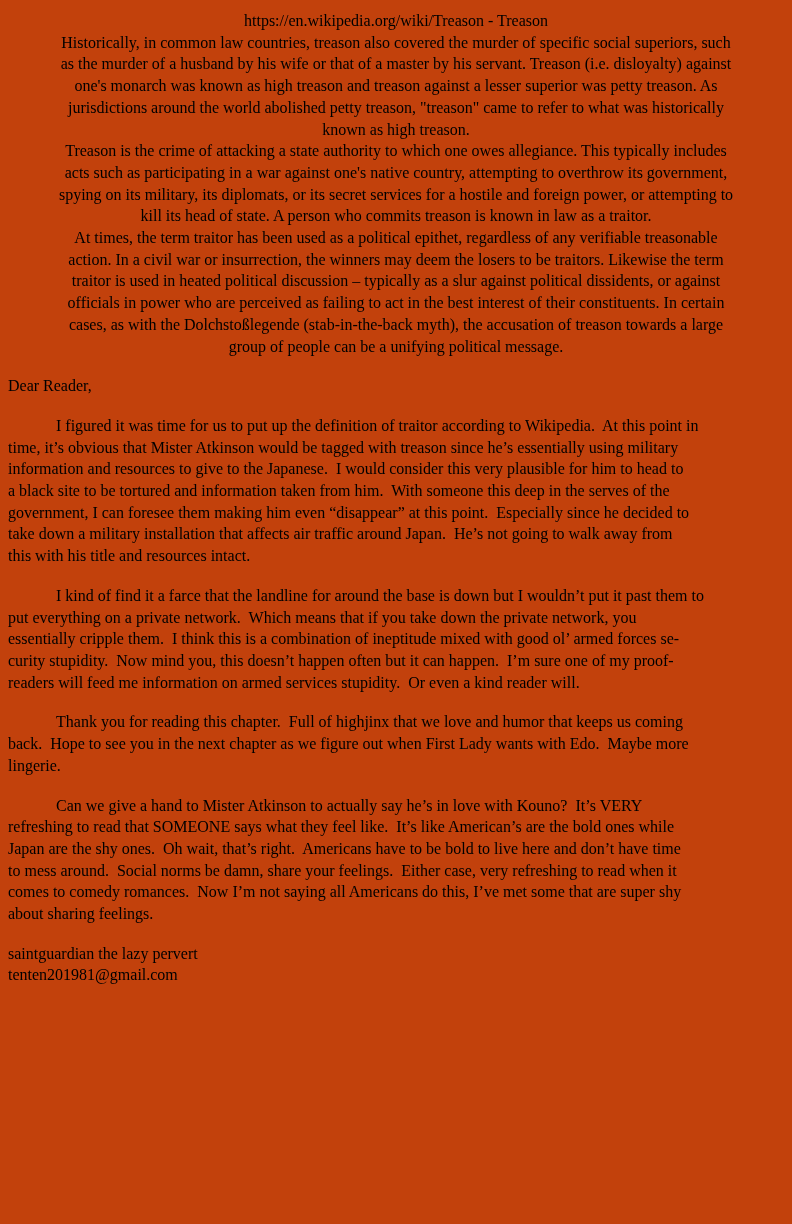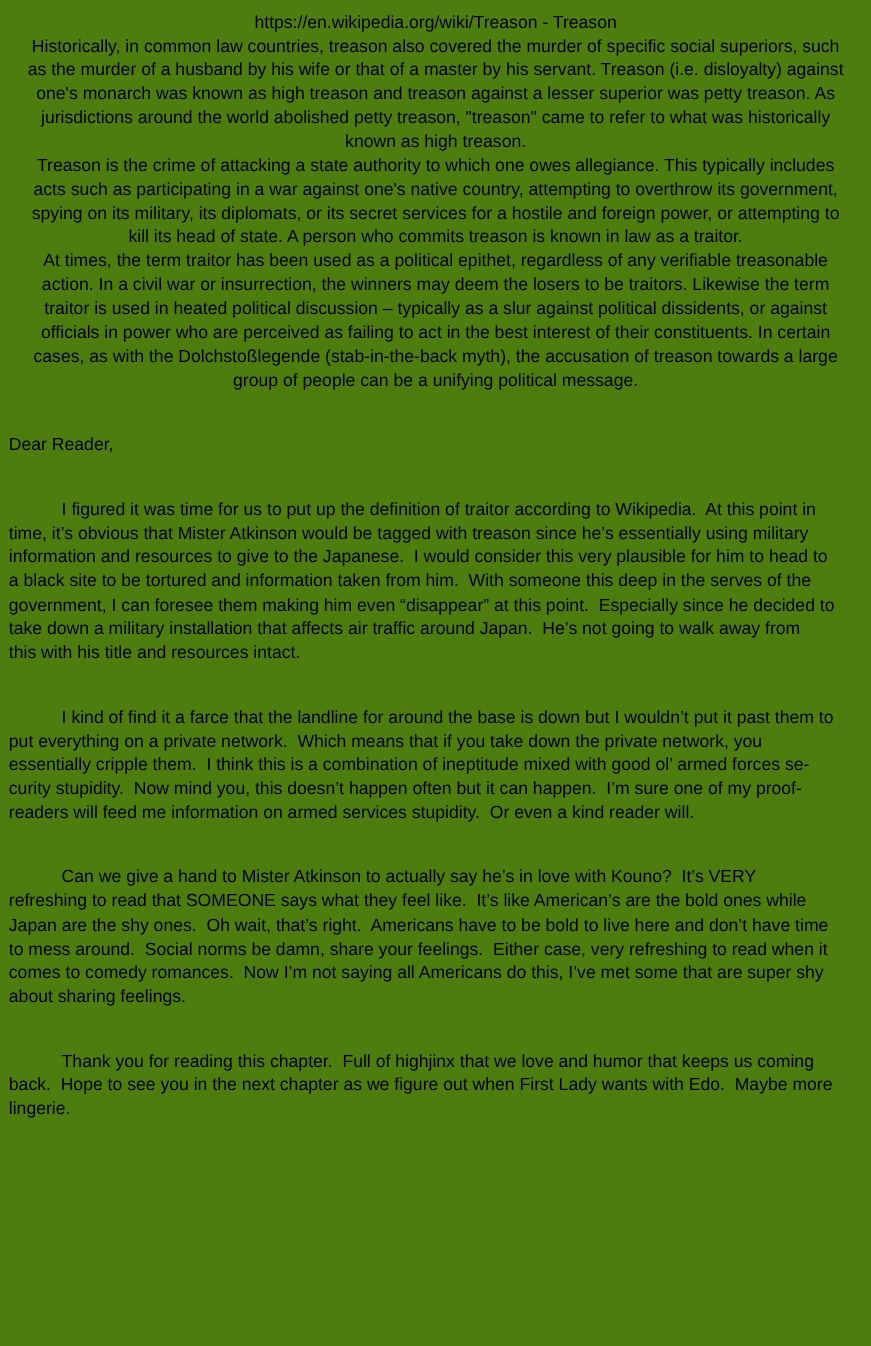--- a/index.html
+++ b/index.html
@@ -2,30 +2,30 @@
 <html><head>
 <meta charset="utf-8">
 <style>
   * { box-sizing: border-box; }
   html, body { margin: 0; padding: 0; background: #ffffff; }
   body { width: 792px; height: 1224px; }
   .doc {
     width: 792px; height: 1224px;
     padding: 10px 8px 0 8px;
     overflow: hidden;
-    background: #4d7c0f;
+    background: #c2410c;
     color: #000000;
-    font-family: Liberation Sans, sans-serif;
+    font-family: Liberation Serif, serif;
     font-size: 16px;
     line-height: 21.7px;
   }
   .excerpt { text-align: center; padding: 0 7px; }
   .excerpt p, .letter p { margin: 0; white-space: pre-wrap; }
   .letter { text-align: left; }
-  .letter .spaced { margin-top: 37px; }
+  .letter .spaced { margin-top: 18px; }
   .letter .indent { text-indent: 48px; }
   .signature p { margin: 0; white-space: pre-wrap; }
 </style>
 </head>
 <body>
 
 <div class="doc">
 
   <section class="excerpt">
     <p>https://en.wikipedia.org/wiki/Treason - Treason</p>
@@ -57,27 +57,31 @@
 information and resources to give to the Japanese.  I would consider this very plausible for him to head to
 a black site to be tortured and information taken from him.  With someone this deep in the serves of the
 government, I can foresee them making him even “disappear” at this point.  Especially since he decided to
 take down a military installation that affects air traffic around Japan.  He’s not going to walk away from
 this with his title and resources intact.</p>
         <p class="spaced indent">I kind of find it a farce that the landline for around the base is down but I wouldn’t put it past them to
 put everything on a private network.  Which means that if you take down the private network, you
 essentially cripple them.  I think this is a combination of ineptitude mixed with good ol’ armed forces se-
 curity stupidity.  Now mind you, this doesn’t happen often but it can happen.  I’m sure one of my proof-
 readers will feed me information on armed services stupidity.  Or even a kind reader will.</p>
+        <p class="spaced indent">Thank you for reading this chapter.  Full of highjinx that we love and humor that keeps us coming
+back.  Hope to see you in the next chapter as we figure out when First Lady wants with Edo.  Maybe more
+lingerie.</p>
         <p class="spaced indent">Can we give a hand to Mister Atkinson to actually say he’s in love with Kouno?  It’s VERY
 refreshing to read that SOMEONE says what they feel like.  It’s like American’s are the bold ones while
 Japan are the shy ones.  Oh wait, that’s right.  Americans have to be bold to live here and don’t have time
 to mess around.  Social norms be damn, share your feelings.  Either case, very refreshing to read when it
 comes to comedy romances.  Now I’m not saying all Americans do this, I’ve met some that are super shy
 about sharing feelings.</p>
-        <p class="spaced indent">Thank you for reading this chapter.  Full of highjinx that we love and humor that keeps us coming
-back.  Hope to see you in the next chapter as we figure out when First Lady wants with Edo.  Maybe more
-lingerie.</p>
       </div>
 
 
+    <div class="signature spaced">
+      <p>saintguardian the lazy pervert</p>
+      <p>tenten201981@gmail.com</p>
+    </div>
   </section>
 
 </div>
 
 </body></html>

